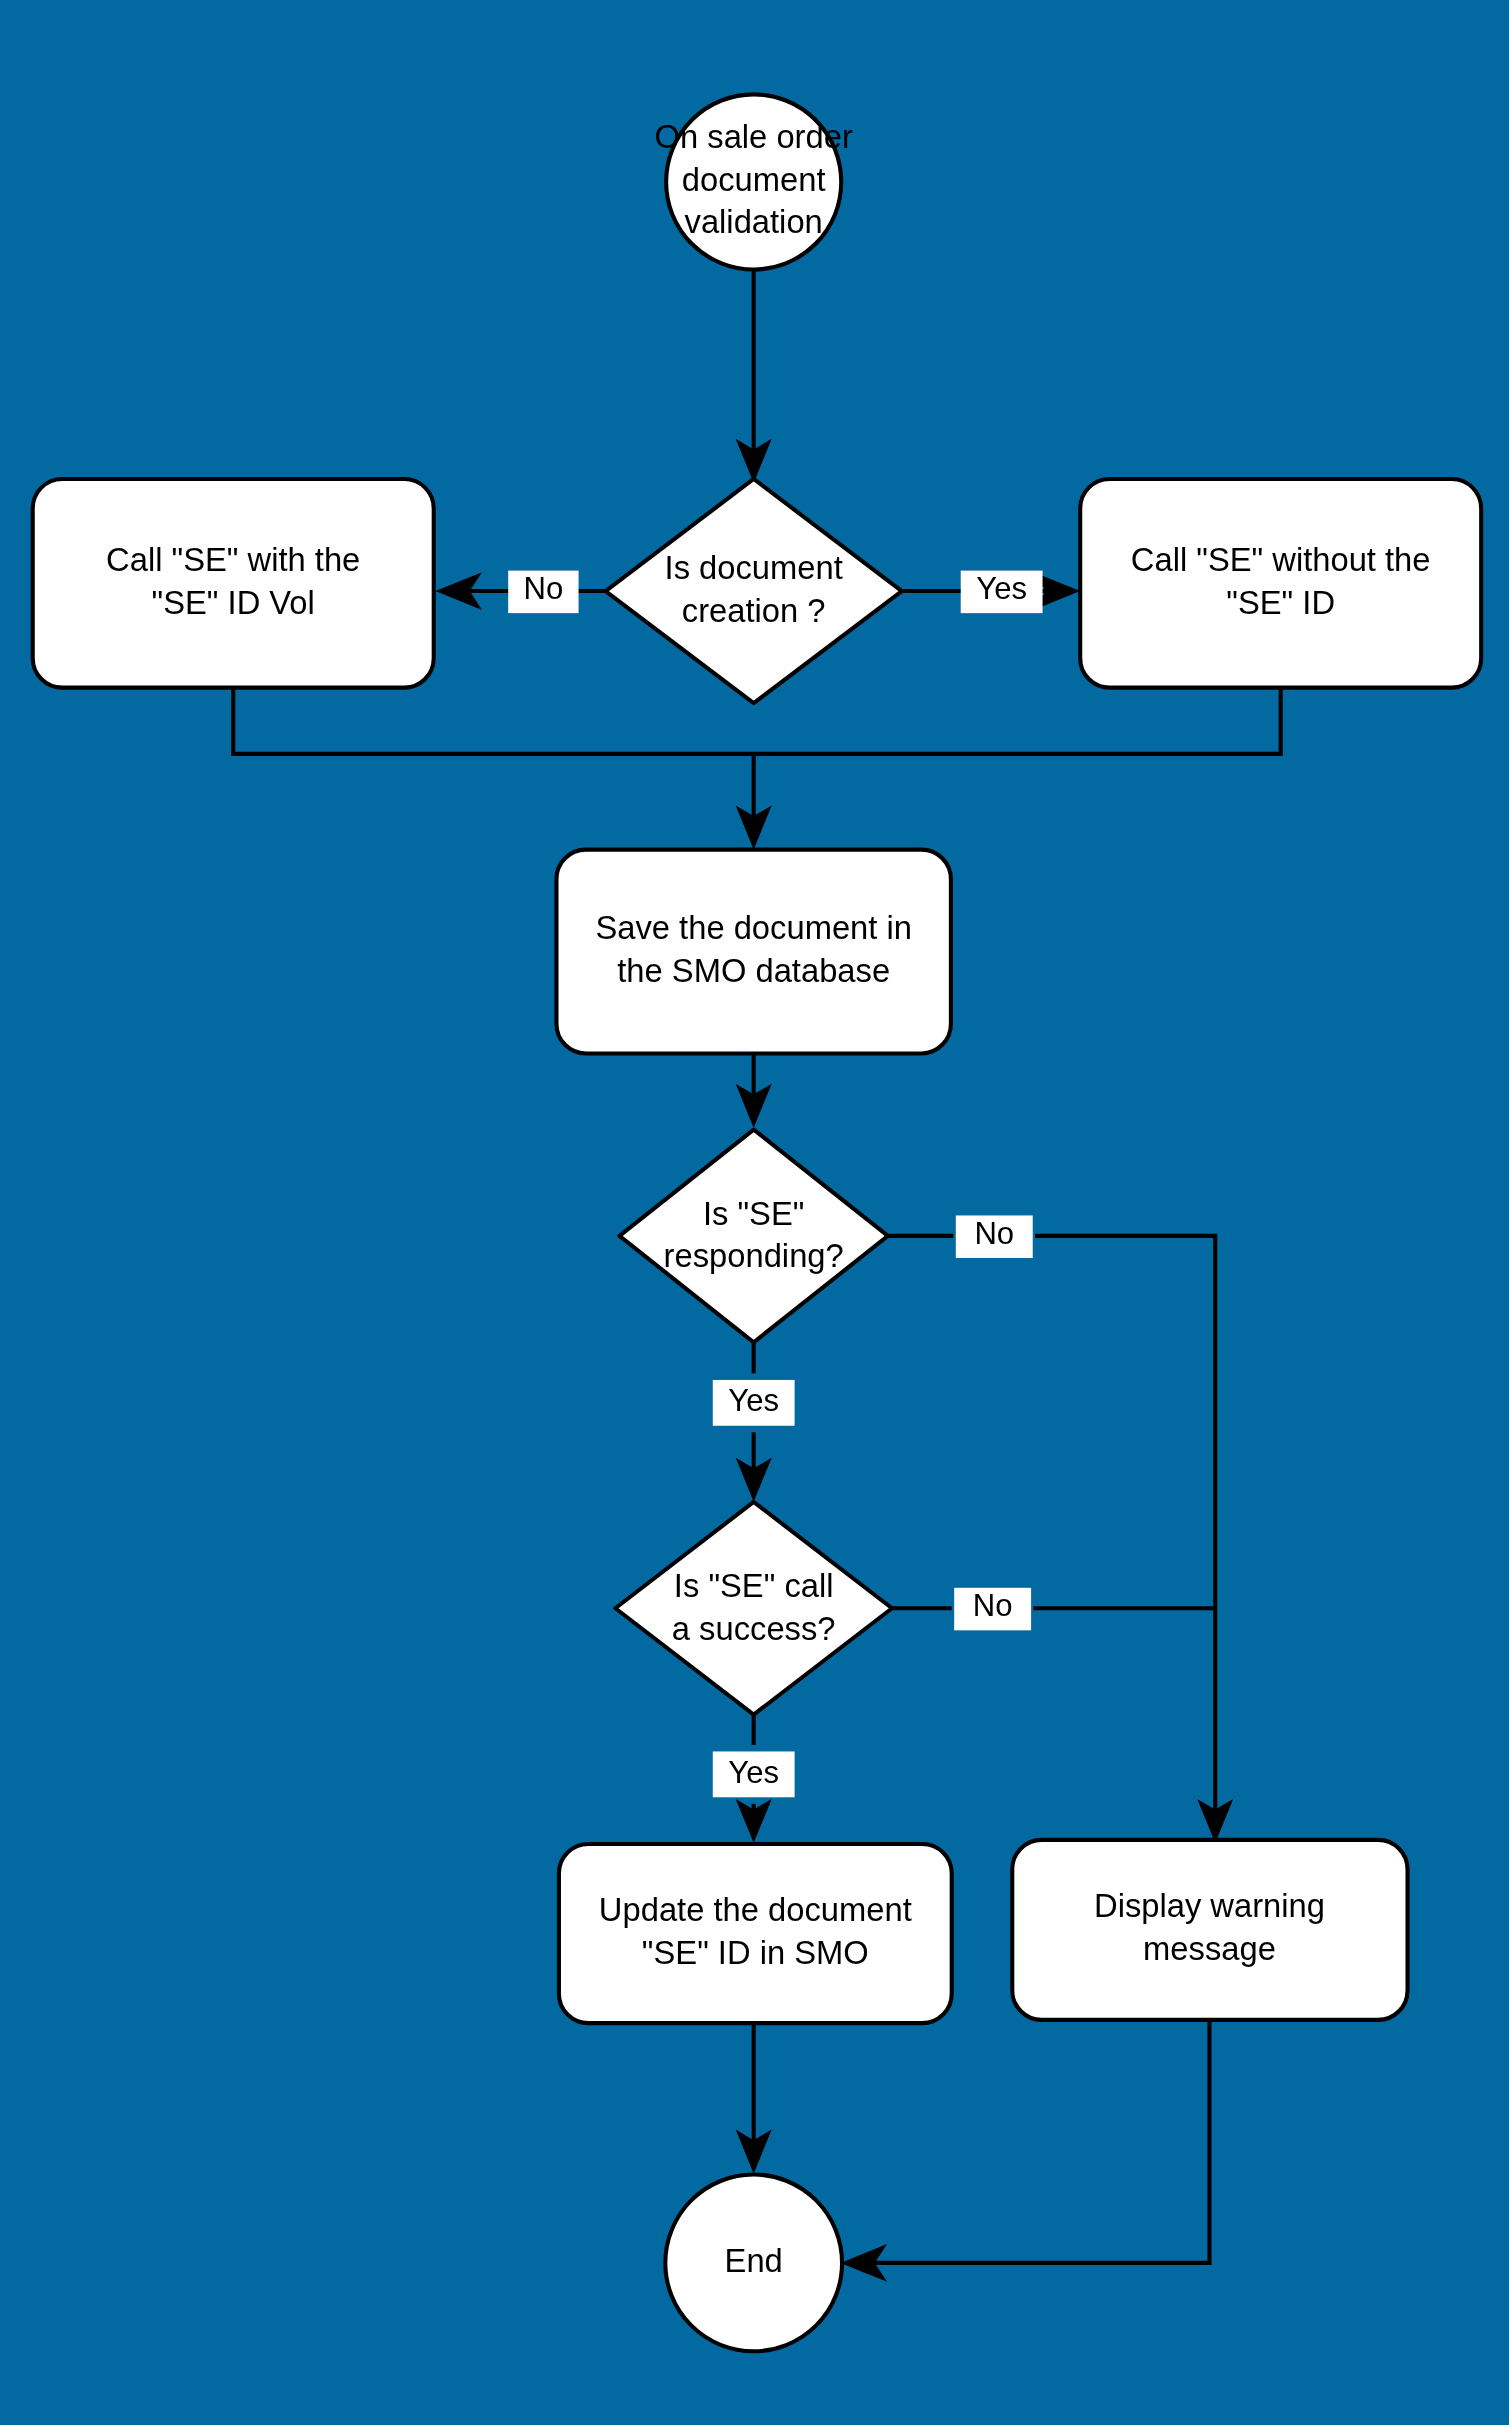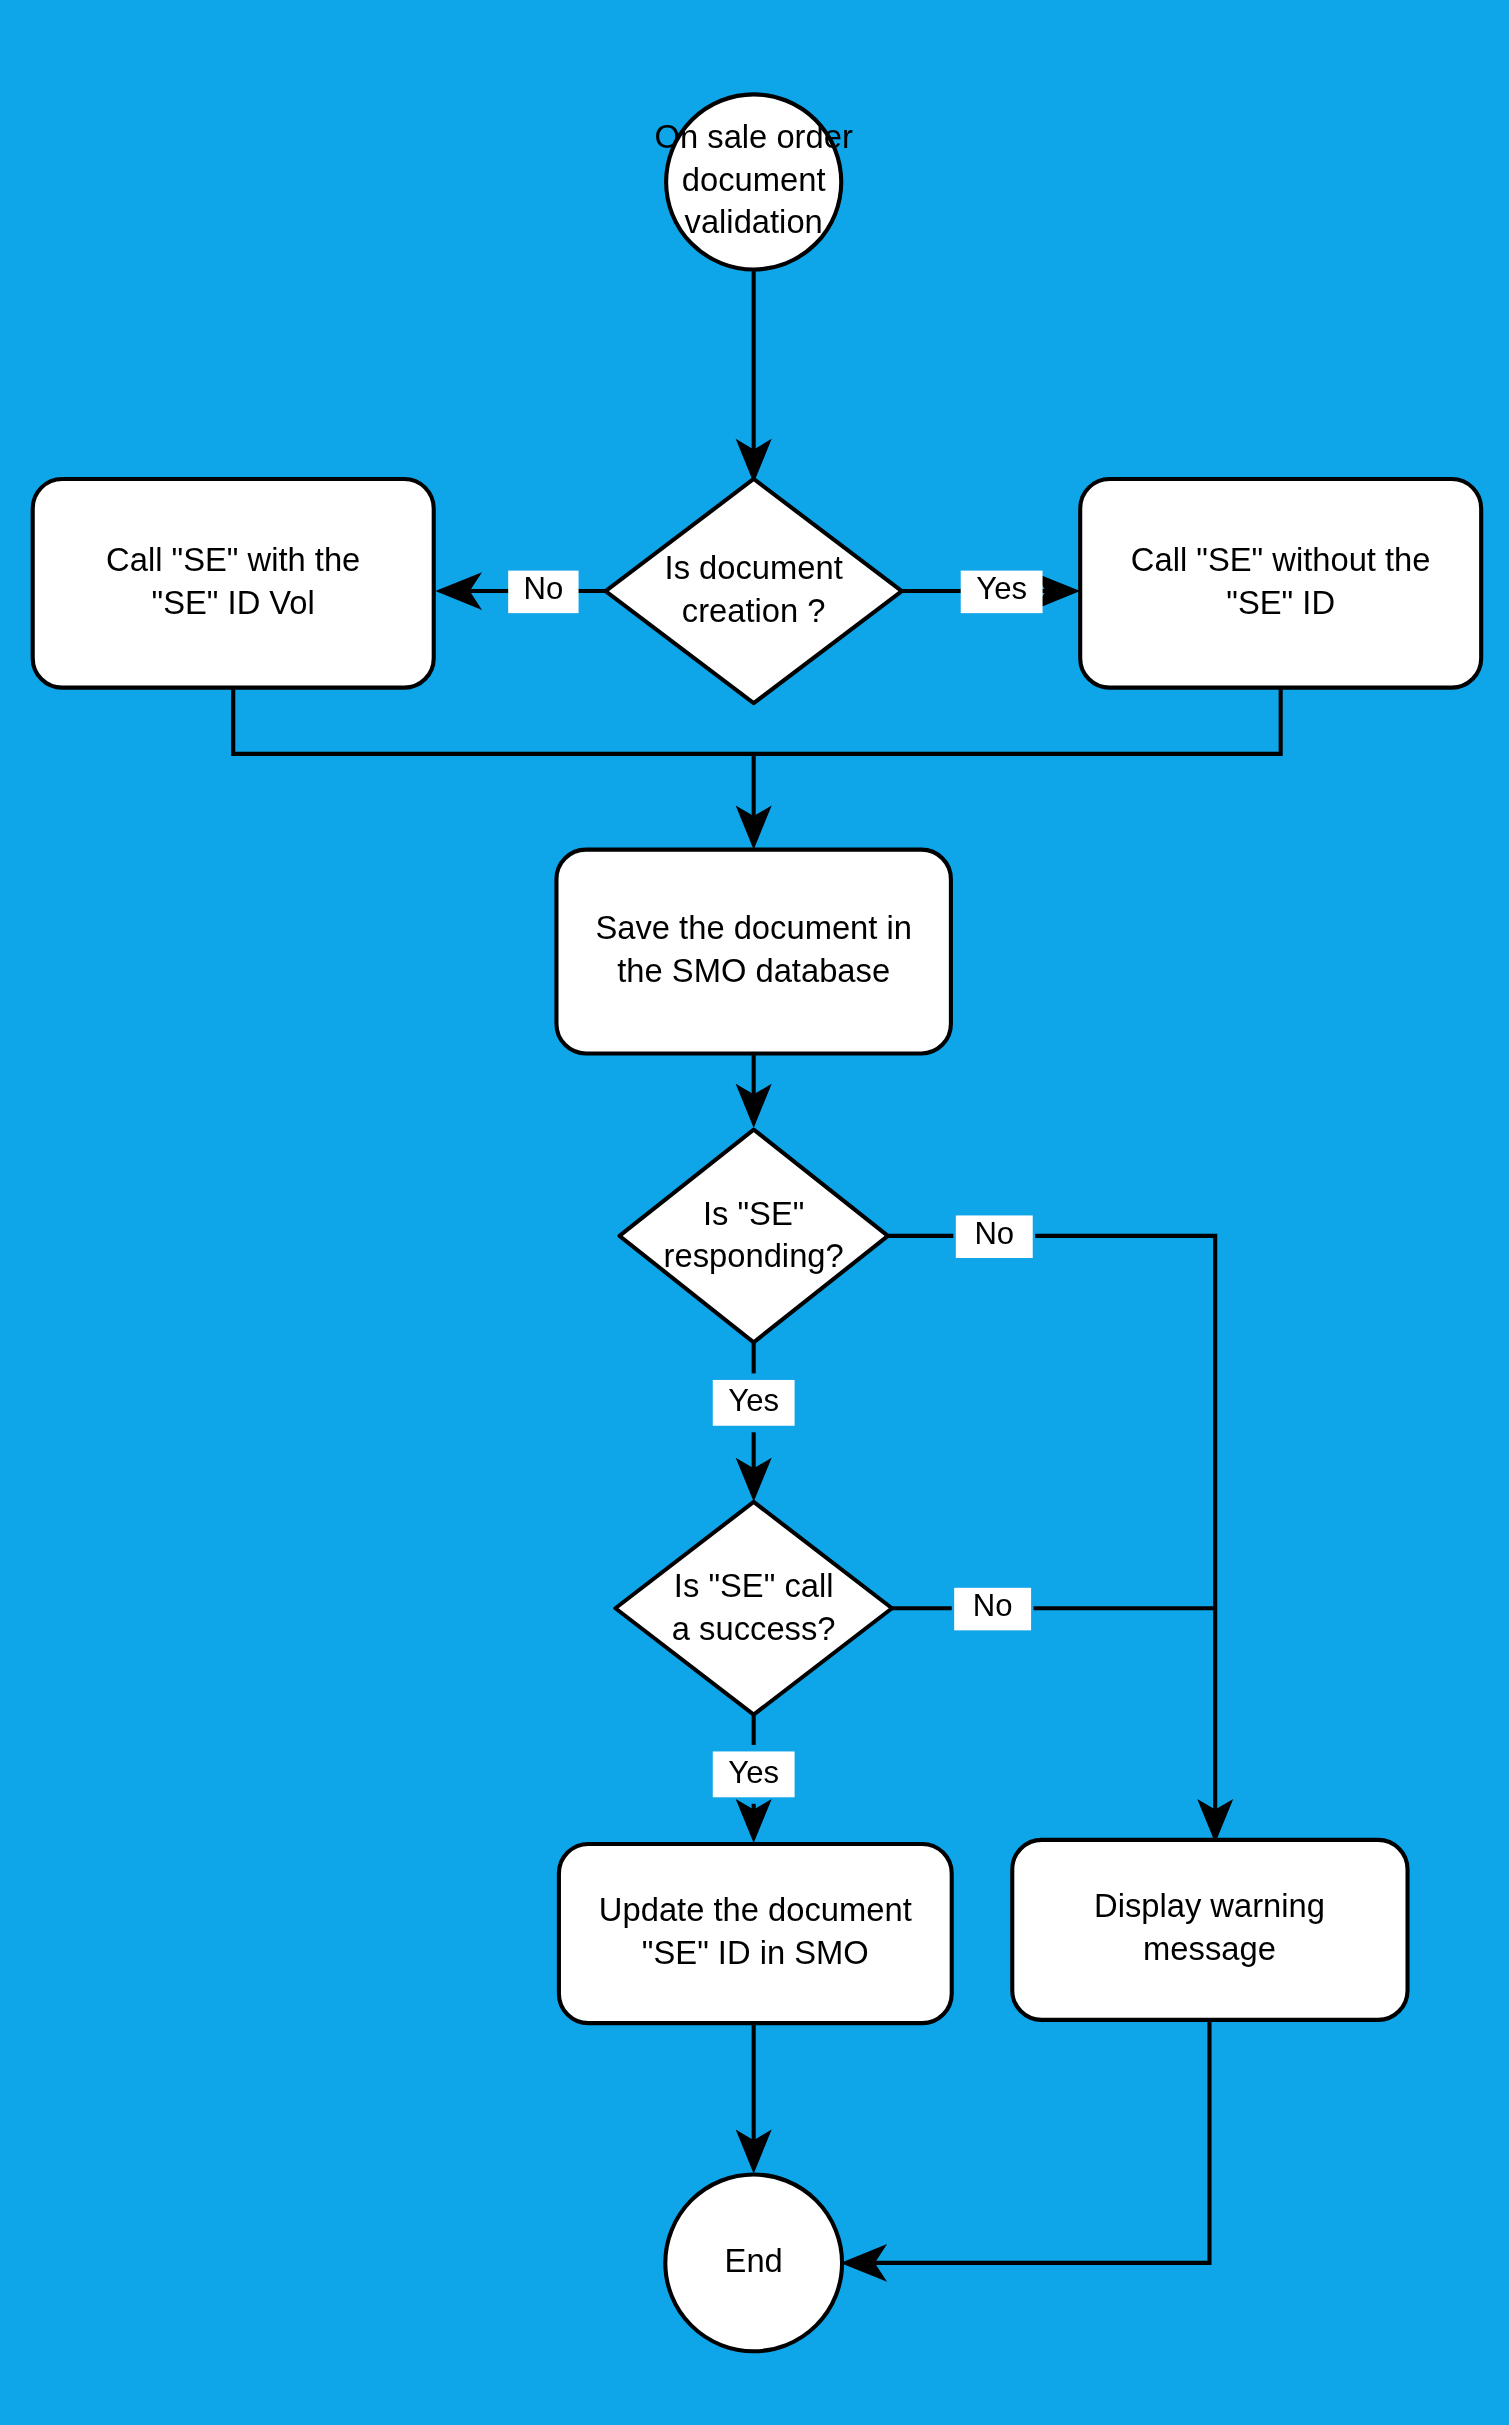--- a/index.html
+++ b/index.html
@@ -7,21 +7,21 @@
     padding: 0;
     background: #ffffff;
   }
   body {
     font-family: "Liberation Sans", sans-serif;
   }
   #flowchart-root {
     position: relative;
     width: 1509px;
     height: 2426px;
-    background: #0ea5e9;
+    background: #0369a1;
     overflow: hidden;
   }
   svg#flow-svg {
     display: block;
     width: 1509px;
     height: 2426px;
   }
   .node-shape {
     fill: #ffffff;
     stroke: #000000;

